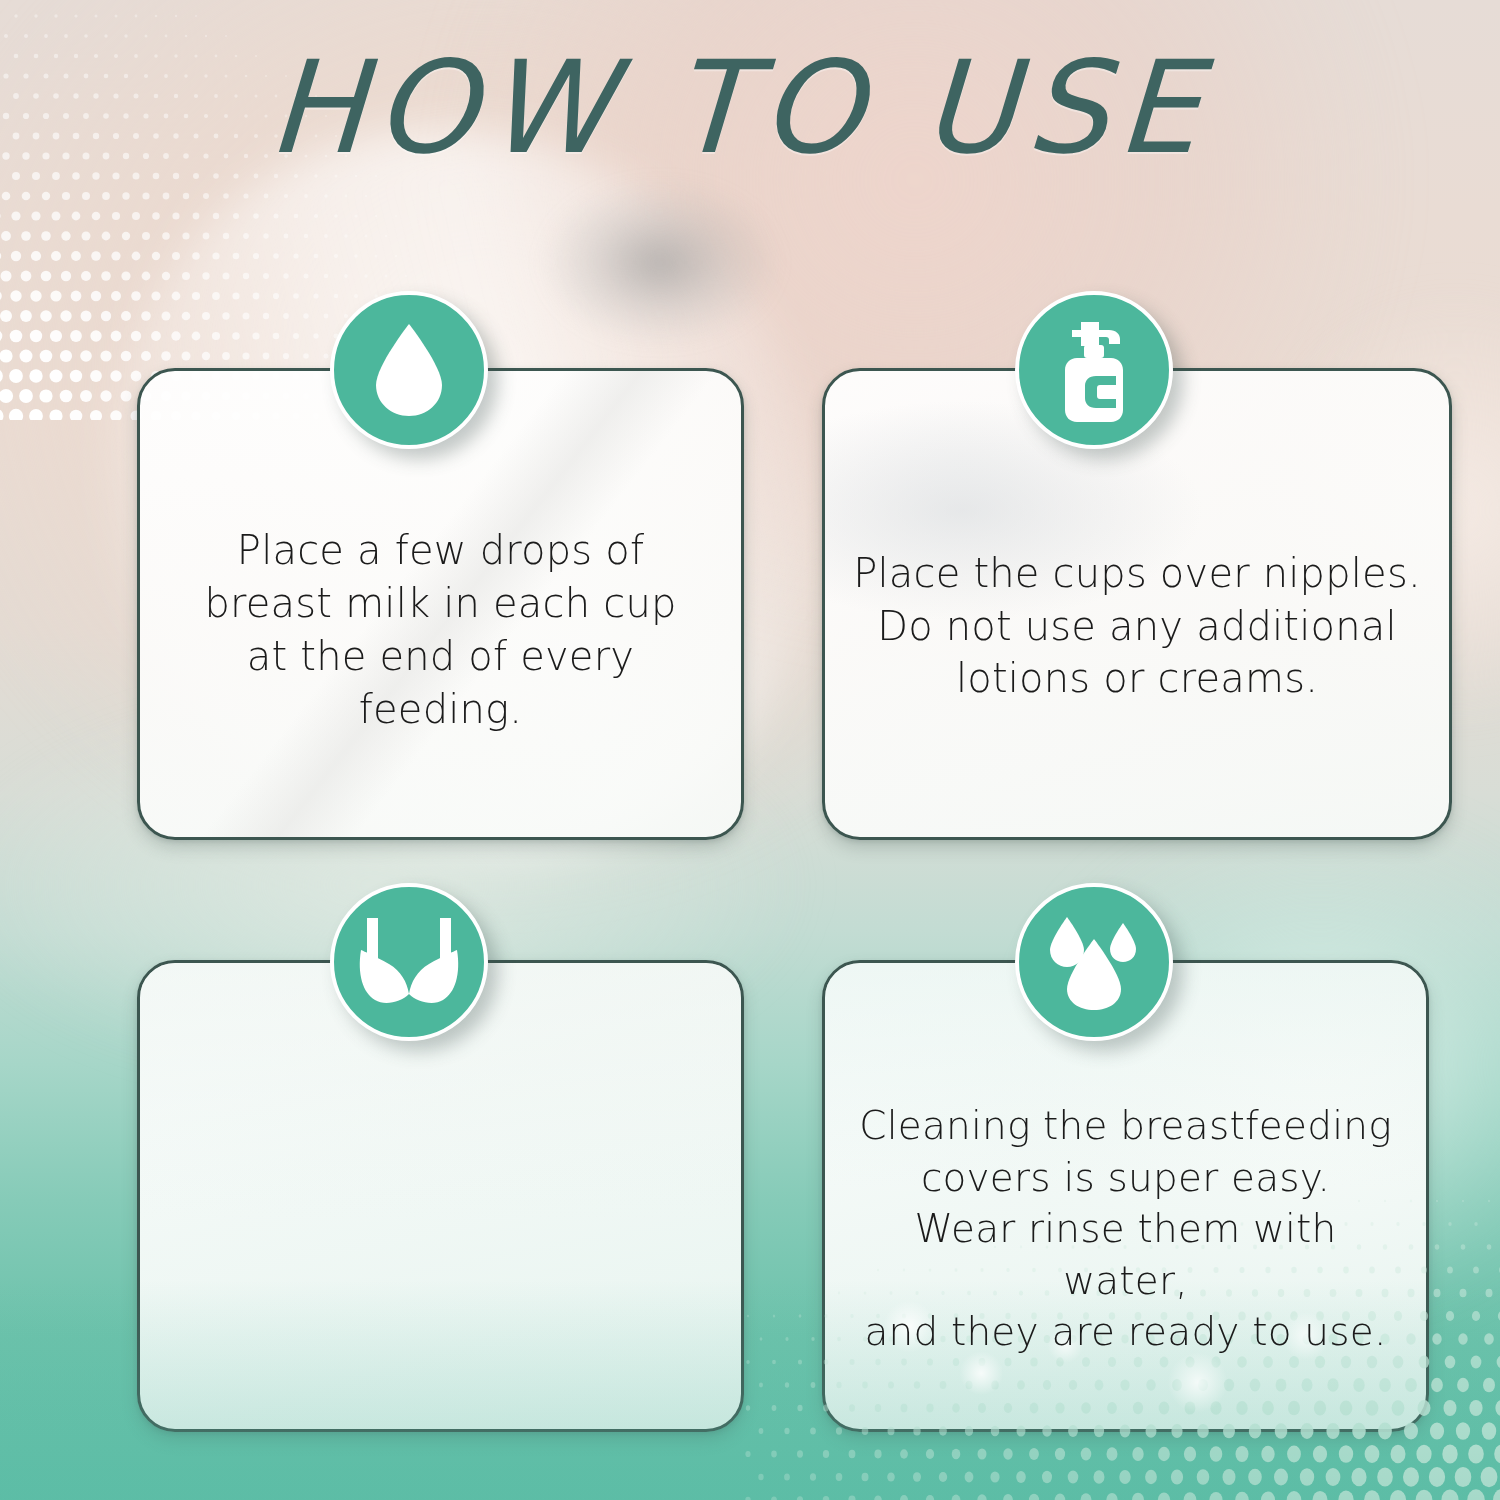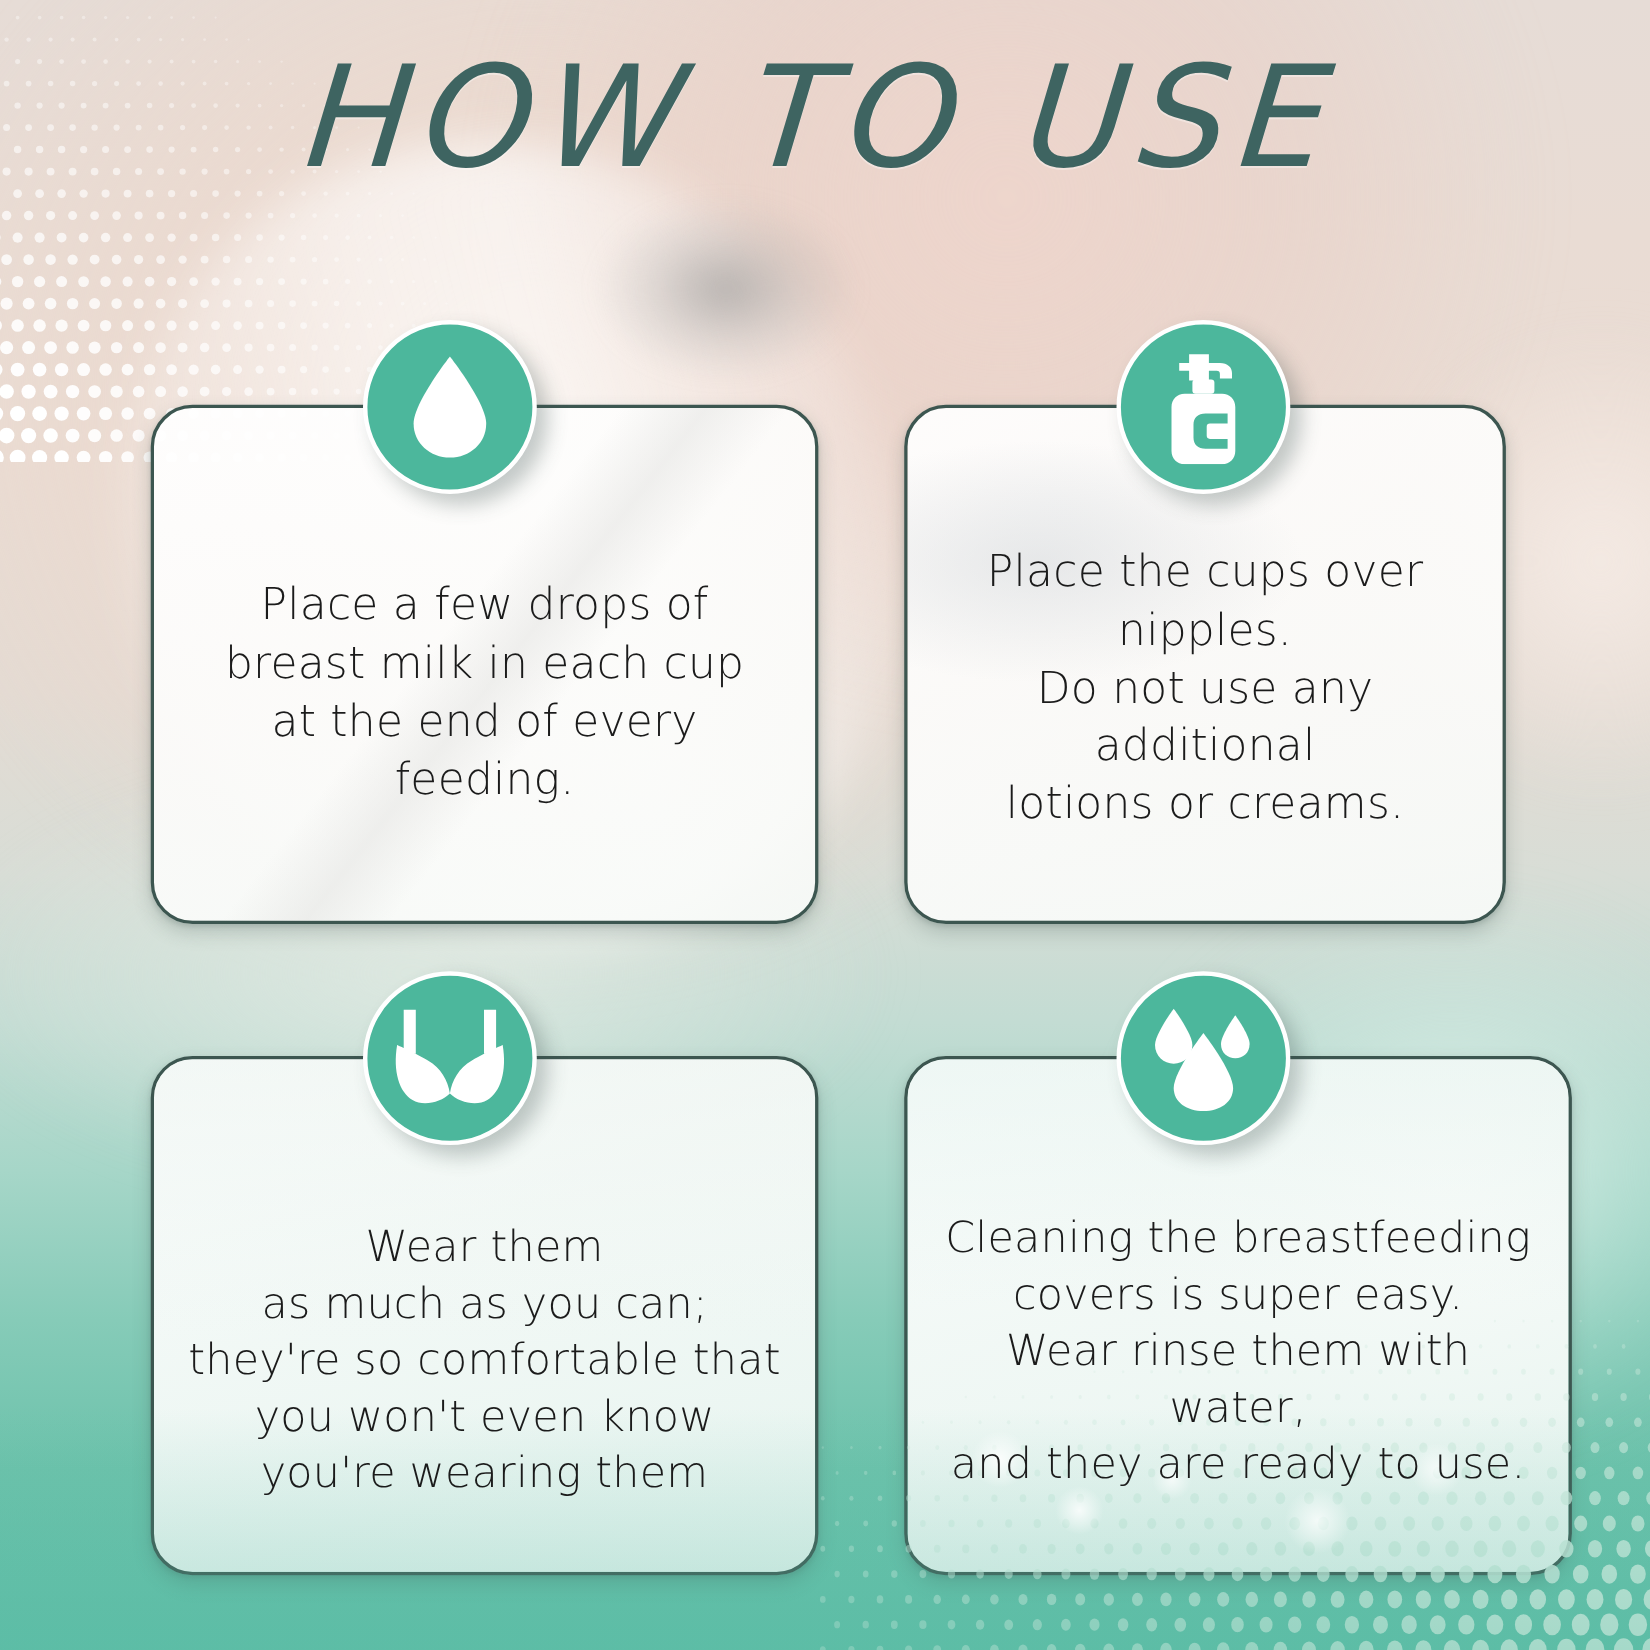--- a/index.html
+++ b/index.html
@@ -190,21 +190,21 @@
     box-shadow:
       0 8px 16px rgba(60,80,76,0.22),
       0 2px 4px rgba(60,80,76,0.15);
     display: flex;
     align-items: center;
     justify-content: center;
     overflow: hidden;
     margin-left: 32px;
   }
   .card.c1 { left: 105px; top: 368px;  width: 607px; height: 472px; }
-  .card.c2 { left: 790px; top: 368px;  width: 547px; height: 472px; }
+  .card.c2 { left: 790px; top: 368px;  width: 630px; height: 472px; }
   .card.c3 { left: 105px; top: 960px;  width: 607px; height: 472px; }
   .card.c4 { left: 790px; top: 960px;  width: 607px; height: 472px; }
 
   .card-inner {
     position: relative;
     z-index: 2;
     width: 100%;
     padding: 0 22px;
     box-sizing: border-box;
   }
@@ -761,27 +761,20 @@
 
           <path d="M26 40 h34 c7 0 12 5 12 12 v40 c0 7-5 12-12 12 h-34 c-7 0-12-5-12-12 v-40 c0-7 5-12 12-12 z
                    M45 58 h20 v9 h-16 c-2 0-3 1-3 3 v8 c0 2 1 3 3 3 h16 v9 h-20 c-7 0-11-4-11-10 v-12 c0-6 4-10 11-10 z" fill-rule="evenodd"></path>
         </g>
       </svg>
     </span>
   </div>
 
   <div class="card c3">
     <div class="card-sheen"></div>
-    <div class="card-inner">
-      <p class="card-text">Wear them
-as much as you can;
-they're so comfortable that
-you won't even know
-you're wearing them</p>
-    </div>
   </div>
   <div class="badge b3">
     <span>
       <svg width="108" height="92" viewBox="0 0 108 92" aria-hidden="true">
         <g fill="#ffffff">
 
           <path d="M12 2 h11 v40 h-11 z"></path>
 
           <path d="M85 2 h11 v40 h-11 z"></path>
 

